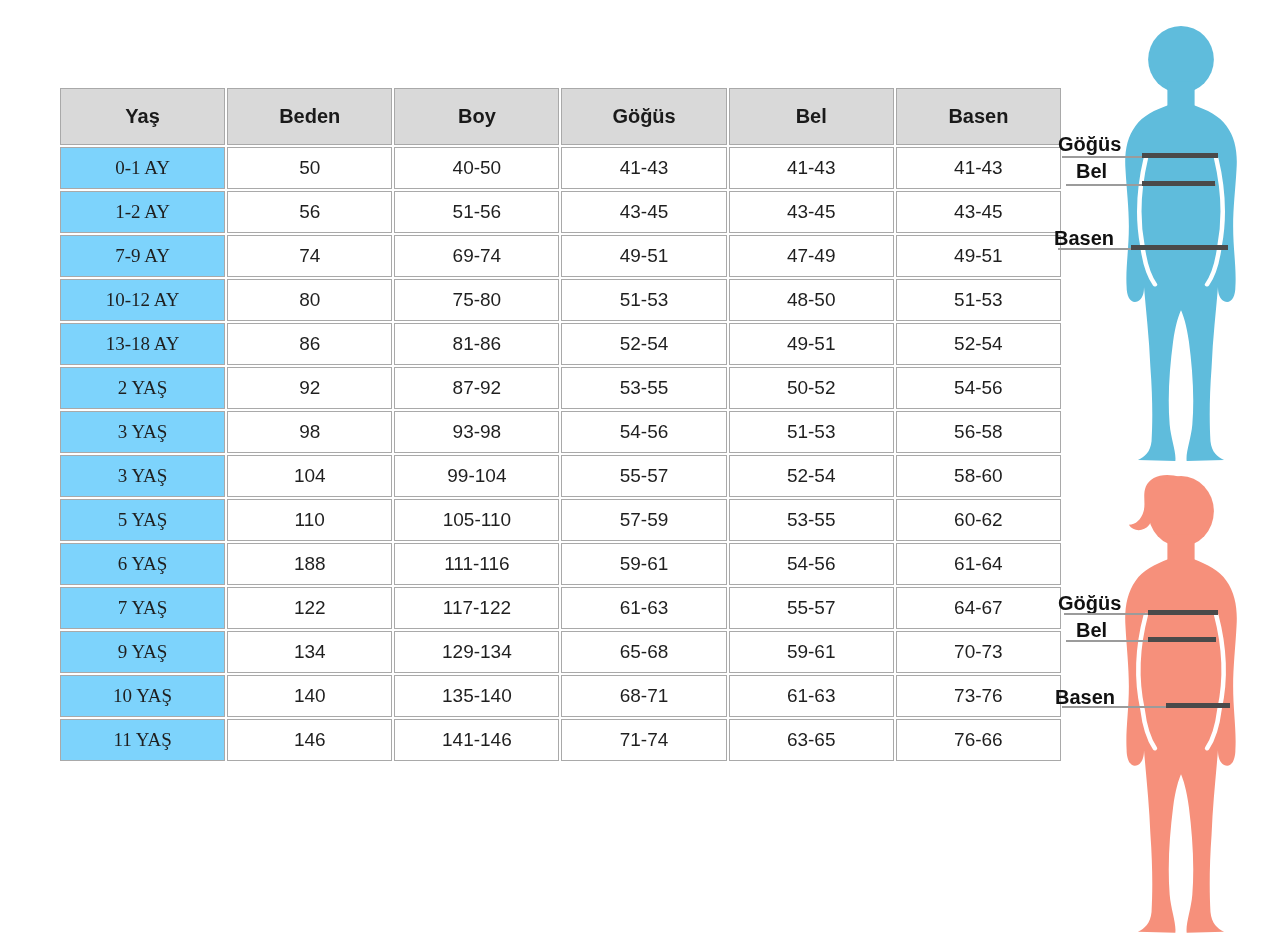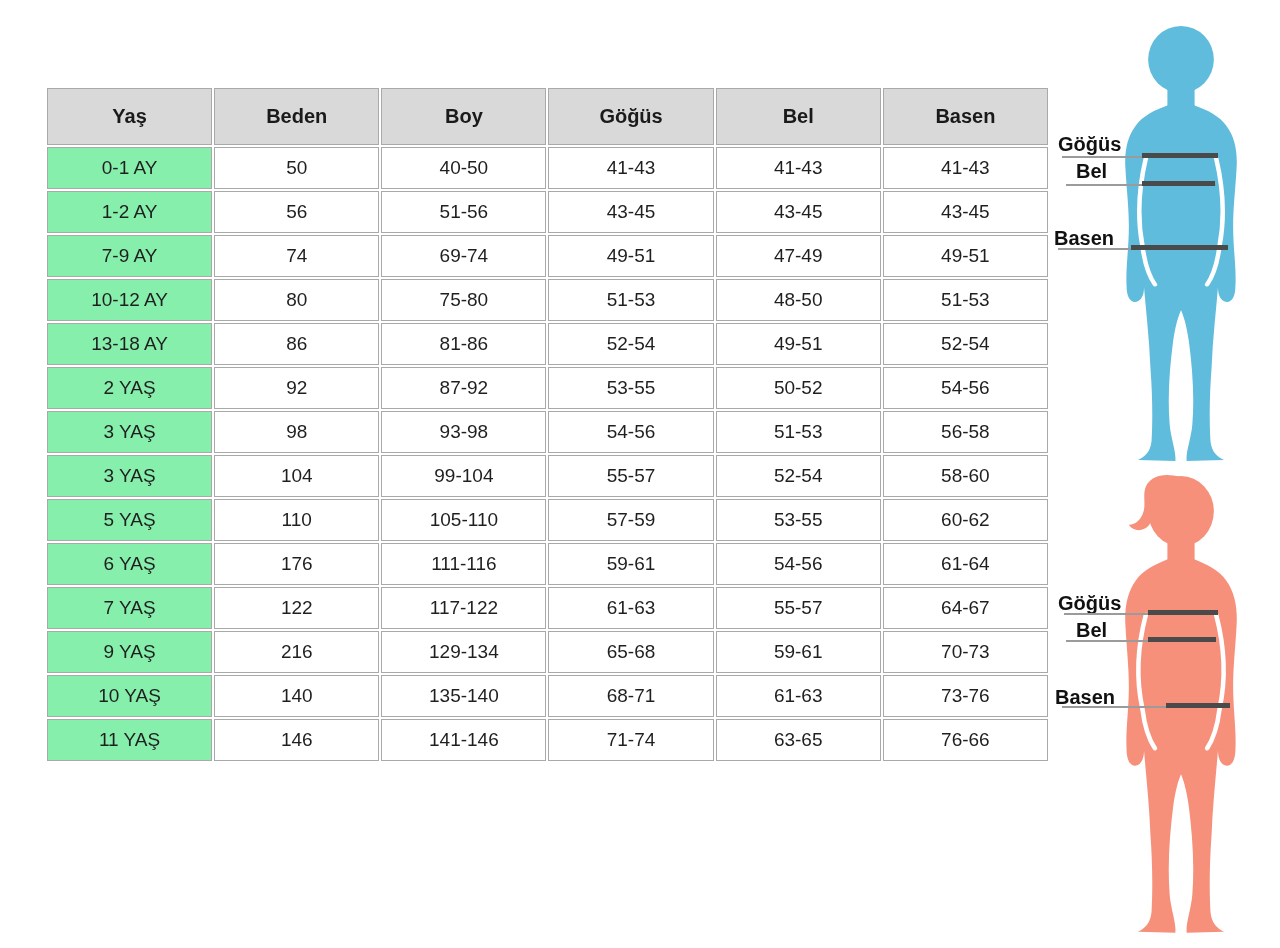--- a/index.html
+++ b/index.html
@@ -4,32 +4,32 @@
 <style>
   html,body { margin:0; padding:0; }
   body {
     width:1280px; height:948px; position:relative;
     background:#ffffff; overflow:hidden;
     font-family:"Liberation Sans", sans-serif;
   }
 
   
   .size-table {
-    position:absolute; left:45px; top:86px; width:1005px;
+    position:absolute; left:58px; top:86px; width:1005px;
     border-collapse:separate; border-spacing:2px; table-layout:fixed;
   }
   .size-table th {
     height:53px; background:#d9d9d9; border:1px solid #a9a9a9;
     font-size:20px; font-weight:bold; color:#1a1a1a; text-align:center;
   }
   .size-table td {
     height:38px; background:#ffffff; border:1px solid #a9a9a9;
     font-size:19px; font-weight:400; color:#1f1f1f; text-align:center;
   }
-  .size-table td:first-child { background:#86efac; }
+  .size-table td:first-child { background:#7dd3fc;font-family:Liberation Serif, serif; }
 
   
   .mlabel {
     position:absolute; font-size:20px; font-weight:bold; color:#111111;
     white-space:nowrap; line-height:22px;
   }
   .thin-line { position:absolute; height:2px; background:#9b9b9b; }
   .thick-bar { position:absolute; height:5px; background:#4a4a4a; }
 
   .fig { position:absolute; }
@@ -116,37 +116,37 @@
       <tr>
         <td>5 YAŞ</td>
         <td>110</td>
         <td>105-110</td>
         <td>57-59</td>
         <td>53-55</td>
         <td>60-62</td>
       </tr>
       <tr>
         <td>6 YAŞ</td>
-        <td>176</td>
+        <td>188</td>
         <td>111-116</td>
         <td>59-61</td>
         <td>54-56</td>
         <td>61-64</td>
       </tr>
       <tr>
         <td>7 YAŞ</td>
         <td>122</td>
         <td>117-122</td>
         <td>61-63</td>
         <td>55-57</td>
         <td>64-67</td>
       </tr>
       <tr>
         <td>9 YAŞ</td>
-        <td>216</td>
+        <td>134</td>
         <td>129-134</td>
         <td>65-68</td>
         <td>59-61</td>
         <td>70-73</td>
       </tr>
       <tr>
         <td>10 YAŞ</td>
         <td>140</td>
         <td>135-140</td>
         <td>68-71</td>

